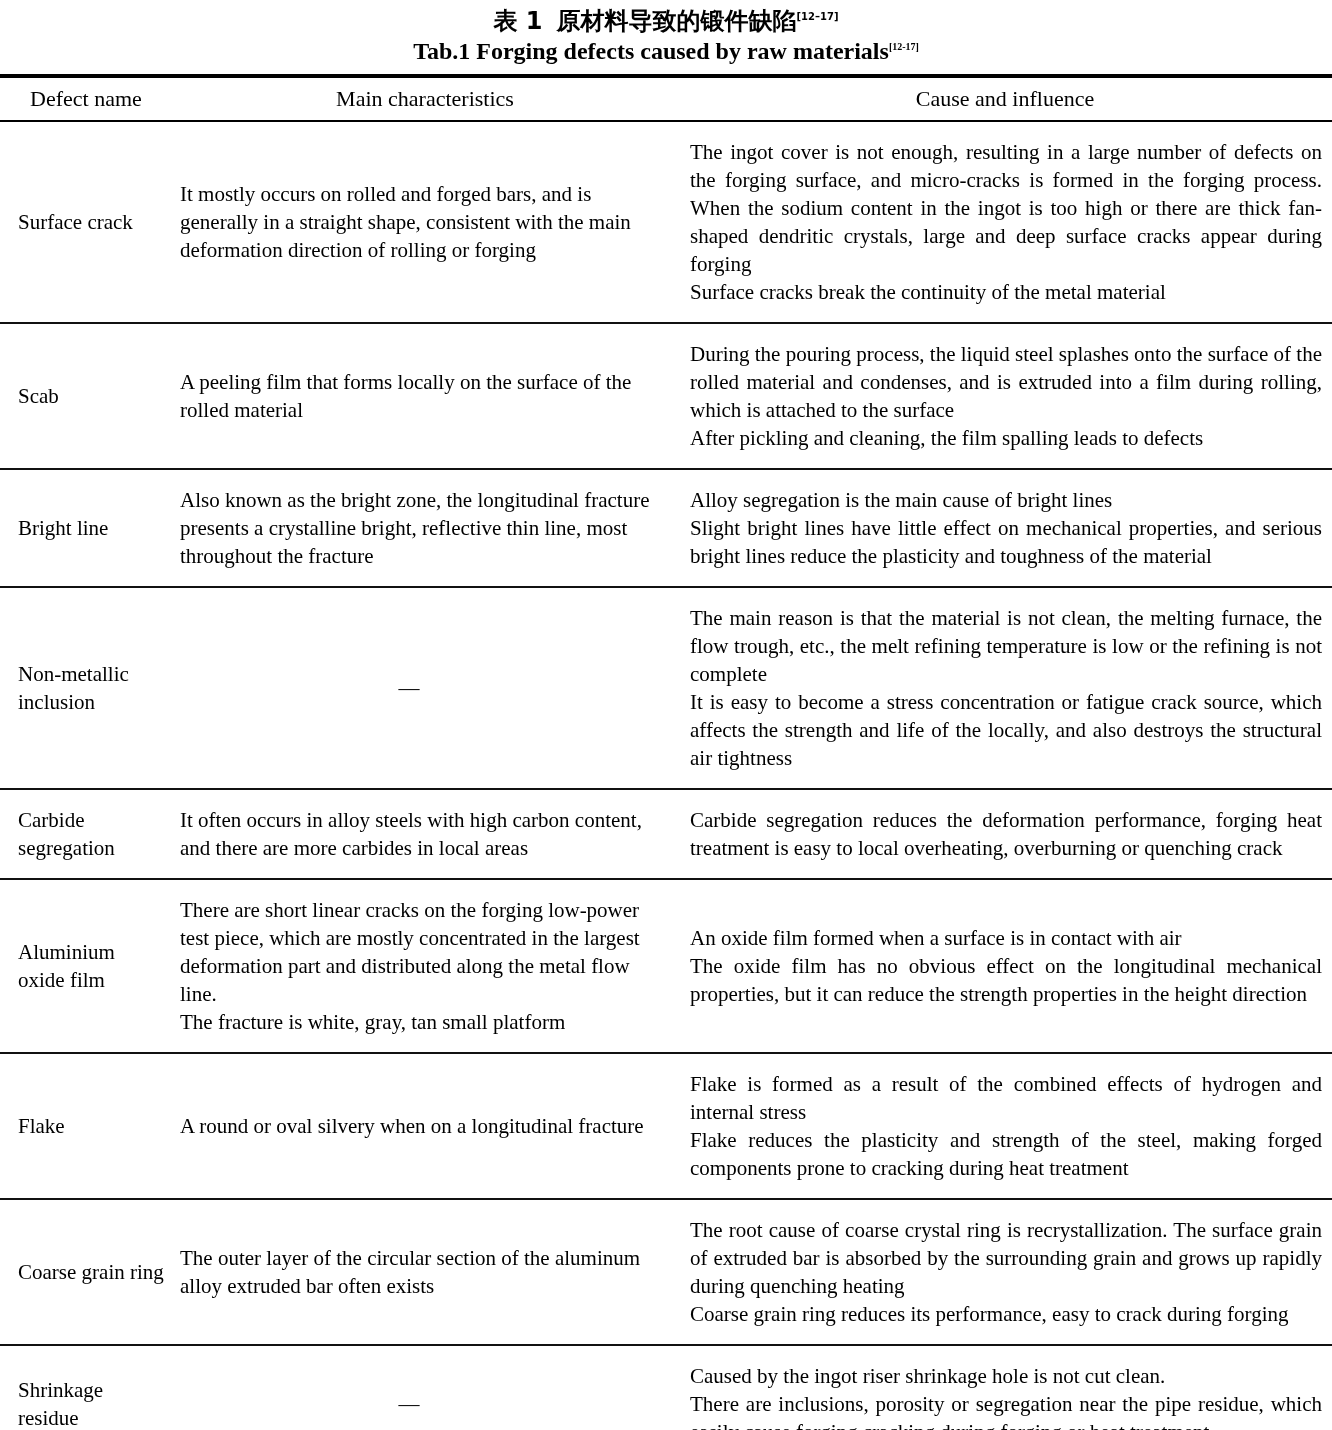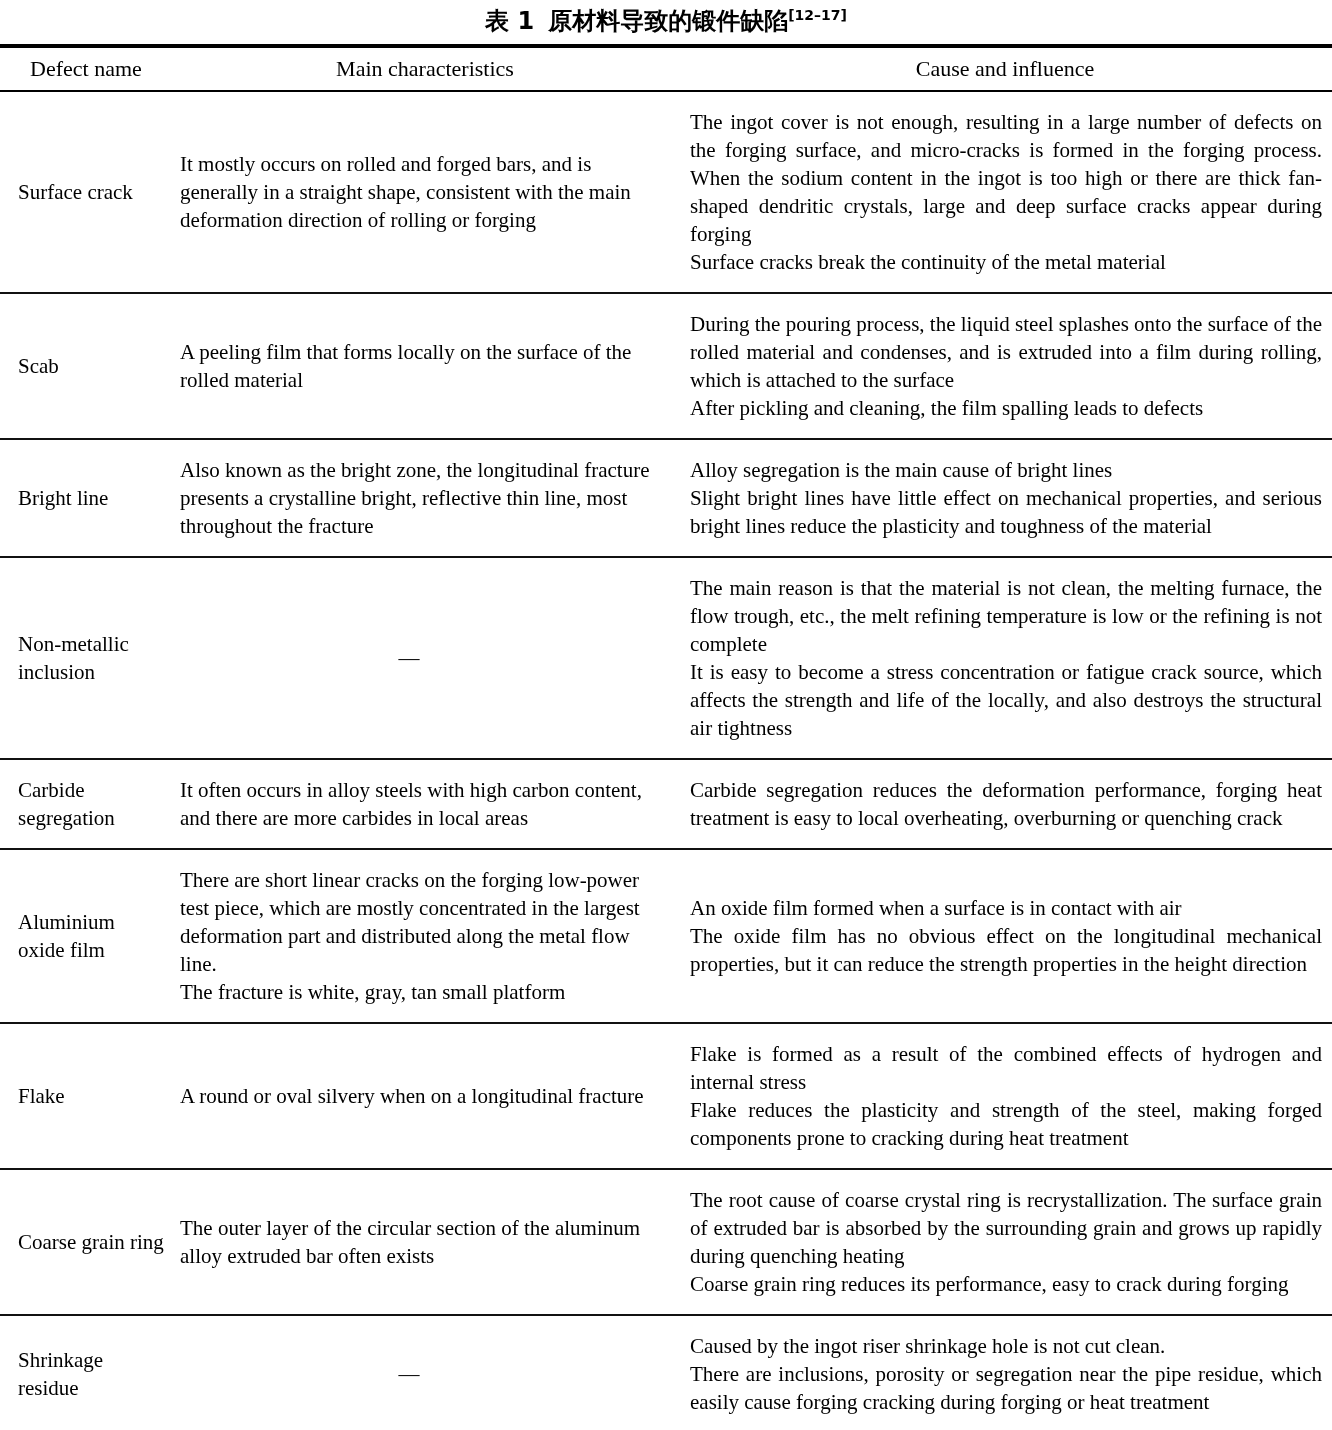--- a/index.html
+++ b/index.html
@@ -19,21 +19,21 @@
     font-size: 24px;
     line-height: 30px;
   }
   .caption-zh .zh-title { margin-left: 14px; }
   .caption-en {
     font-family: "Liberation Serif", serif;
     font-weight: bold;
     font-size: 24px;
     line-height: 30px;
   }
-  sup { font-size: 14px; vertical-align: super; line-height: 0; text-align: right; }
+  sup { font-size: 10px; vertical-align: super; line-height: 0; text-align: right; }
 
   
   table.defects {
     width: 1332px;
     border-collapse: collapse;
     border-top: 4px solid #000;
     border-bottom: 5px solid #000;
     font-size: 21px;
   }
   thead tr { border-bottom: 2px solid #000; }
@@ -61,20 +61,23 @@
   .para { margin: 0; }
 </style>
 </head>
 <body>
 
 <div class="page">
 
   <div class="caption">
     <div class="caption-zh">
       <span>表 1</span><span class="zh-title">原材料导致的锻件缺陷</span><sup>[12–17]</sup>
+    </div>
+    <div class="caption-en">
+      <span>Tab.1 Forging defects caused by raw materials</span><sup>[12-17]</sup>
     </div>
   </div>
 
   <table class="defects">
     <colgroup>
       <col class="c-name">
         <col class="c-char">
         <col class="c-cause">
     </colgroup>
     <thead>

